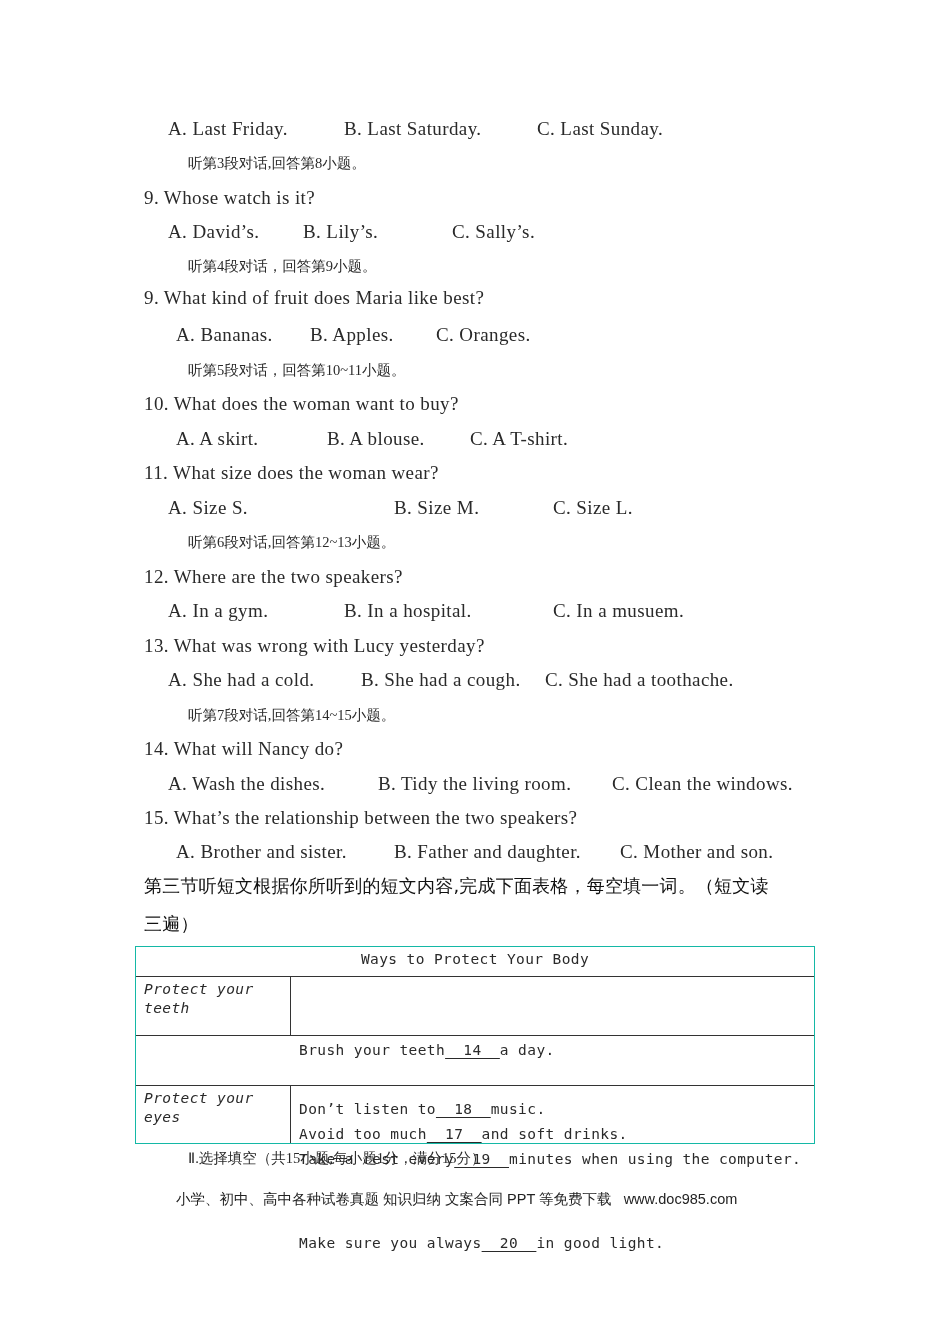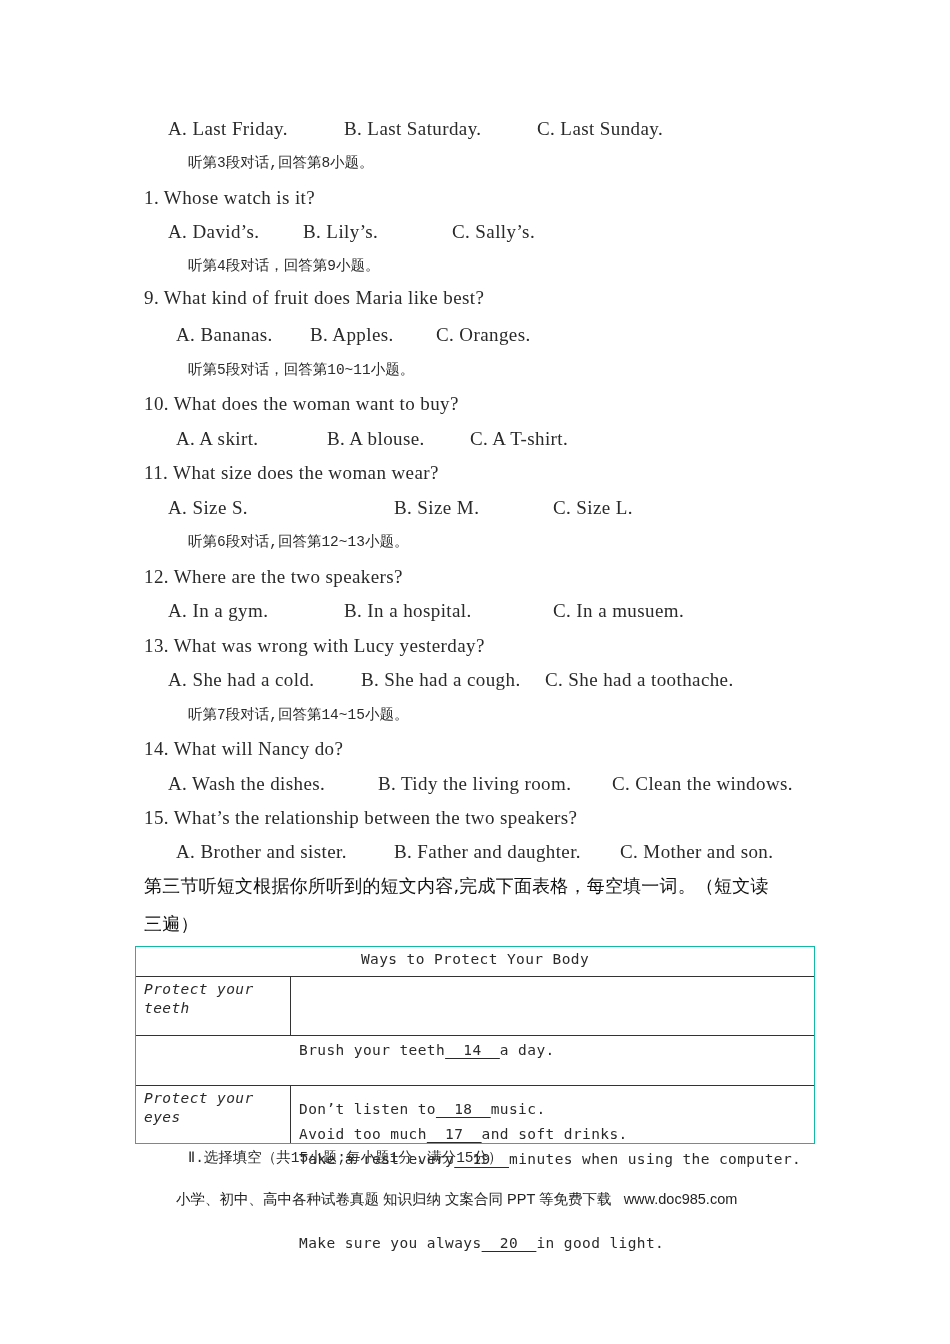--- a/index.html
+++ b/index.html
@@ -6,21 +6,21 @@
   body {
     width: 950px; height: 1344px; background: #ffffff; position: relative;
     color: #2a2a2a; font-family: "DejaVu Sans Mono", "Liberation Mono", monospace;
     overflow: hidden;
   }
   .line {
     position: absolute; white-space: pre; font-size: 19px; line-height: 20px;
     letter-spacing: 0.4px;
     font-family: Liberation Serif, serif;
   }
-  .cn { font-family: Liberation Mono, monospace; font-size: 14.5px; letter-spacing: 0px; padding-left: 44px; }
+  .cn { font-family: Liberation Serif, serif; font-size: 14.5px; letter-spacing: 0px; padding-left: 44px; }
   .cn-big { font-family: "DejaVu Sans", "Liberation Sans", sans-serif; font-size: 18px; line-height: 34px; letter-spacing: 0.2px; color: #111; }
   .opt { position: absolute; white-space: pre; }
   .table {
     position: absolute; left: 135px; top: 946px; width: 680px; height: 198px;
     border: 1px solid #14b8a6; box-sizing: border-box;
   }
   .tbl-title {
     position: absolute; left: 0; top: 0; width: 100%; height: 30px;
     border-bottom: 1px solid #333; box-sizing: border-box; text-align: center;
     font-size: 14.5px; line-height: 24px; letter-spacing: 0.4px; white-space: pre;
@@ -49,21 +49,21 @@
 </style>
 </head>
 <body>
 
 <div class="opt line" style="left:168px; top:119px;">A. Last Friday.</div>
 <div class="opt line" style="left:344px; top:119px;">B. Last Saturday.</div>
 <div class="opt line" style="left:537px; top:119px;">C. Last Sunday.</div>
 
 <div class="line cn" style="left:144px; top:153px;">听第3段对话,回答第8小题。</div>
 
-<div class="line" style="left:144px; top:188px;">1. Whose watch is it?</div>
+<div class="line" style="left:144px; top:188px;">9. Whose watch is it?</div>
 <div class="opt line" style="left:168px; top:222px;">A. David’s.</div>
 <div class="opt line" style="left:303px; top:222px;">B. Lily’s.</div>
 <div class="opt line" style="left:452px; top:222px;">C. Sally’s.</div>
 
 <div class="line cn" style="left:144px; top:256px;">听第4段对话，回答第9小题。</div>
 
 <div class="line" style="left:144px; top:288px;">9. What kind of fruit does Maria like best?</div>
 <div class="opt line" style="left:176px; top:325px;">A. Bananas.</div>
 <div class="opt line" style="left:310px; top:325px;">B. Apples.</div>
 <div class="opt line" style="left:436px; top:325px;">C. Oranges.</div>

